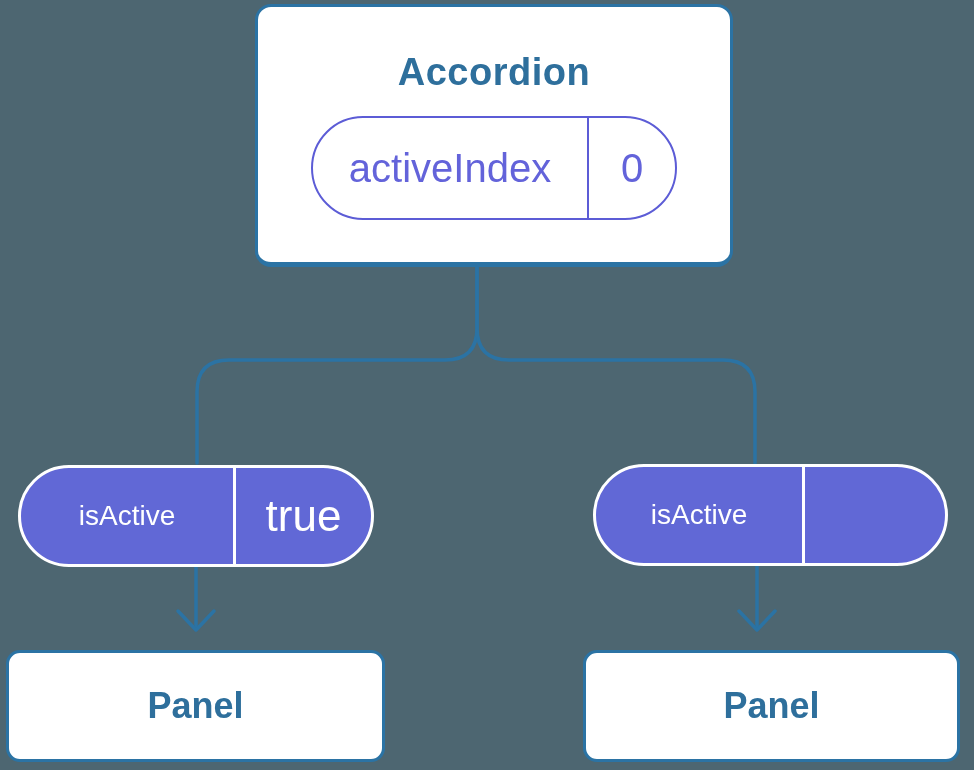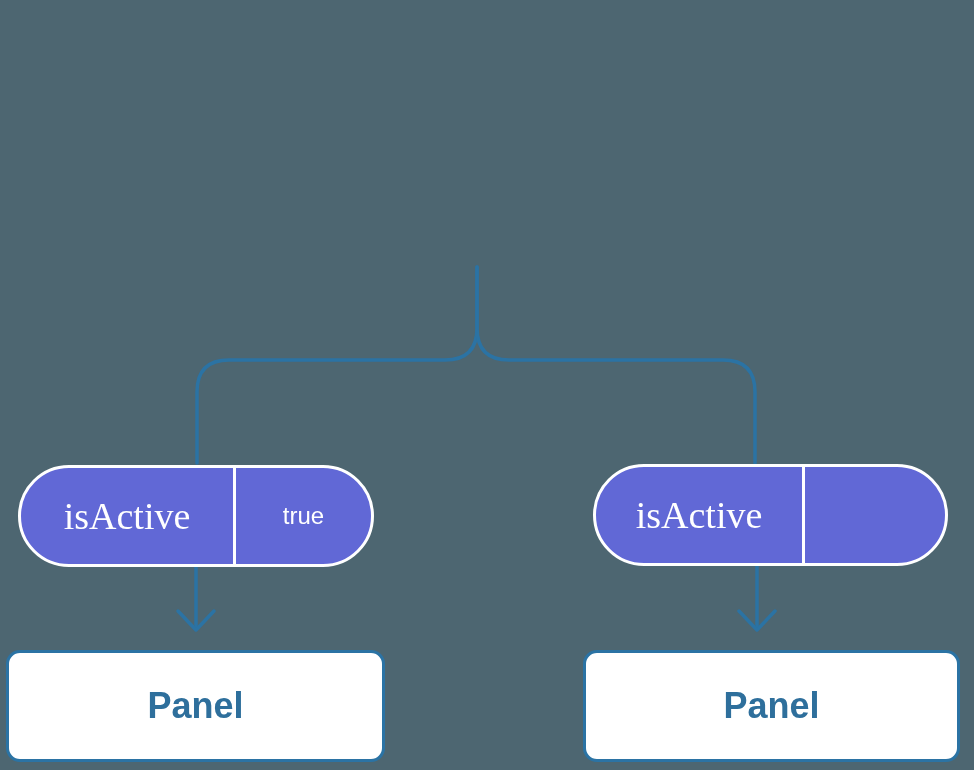--- a/index.html
+++ b/index.html
@@ -77,27 +77,26 @@
     border: 3px solid #ffffff;
     border-radius: 51px;
     display: flex;
     overflow: hidden;
     color: #ffffff;
   }
   .prop-pill .seg-name {
     display: flex; align-items: center; justify-content: center;
     border-right: 3px solid #ffffff;
     box-sizing: border-box;
-    font-size: 38px;
-    font-family: Liberation Serif, serif;
+    font-size: 28px;
   }
   .prop-pill .seg-value {
     flex: 1;
     display: flex; align-items: center; justify-content: center;
-    font-size: 24px;
+    font-size: 44px;
   }
   .prop-pill-left  { left: 18px;  top: 465px; width: 356px; }
   .prop-pill-left  .seg-name { width: 215px; }
   .prop-pill-right { left: 593px; top: 464px; width: 355px; }
   .prop-pill-right .seg-name { width: 209px; }
 
   
   .panel-card {
     top: 650px;
     height: 112px;
@@ -119,20 +118,27 @@
 
   <svg class="connectors" viewBox="0 0 974 770" fill="none">
     <path d="M477 267 L477 328 Q477 360 445 360 L229 360 Q197 360 197 392 L197 463" stroke-width="3.5" stroke-linecap="round" fill="none" stroke="#2b73a4"></path>
     <path d="M477 267 L477 328 Q477 360 509 360 L723 360 Q755 360 755 392 L755 463" stroke-width="3.5" stroke-linecap="round" fill="none" stroke="#2b73a4"></path>
     <path d="M196 566 L196 626" stroke-width="3.5" stroke-linecap="round" fill="none" stroke="#2b73a4"></path>
     <path d="M178 611 L196 630 L214 611" stroke-width="3.5" stroke-linecap="round" stroke-linejoin="round" fill="none" stroke="#2b73a4"></path>
     <path d="M757 566 L757 626" stroke-width="3.5" stroke-linecap="round" fill="none" stroke="#2b73a4"></path>
     <path d="M739 611 L757 630 L775 611" stroke-width="3.5" stroke-linecap="round" stroke-linejoin="round" fill="none" stroke="#2b73a4"></path>
   </svg>
 
+  <div class="node root-card">
+    <div class="root-title">Accordion</div>
+    <div class="state-pill">
+      <div class="seg-name">activeIndex</div>
+      <div class="seg-value">0</div>
+    </div>
+  </div>
 
   <div class="node prop-pill prop-pill-left">
     <div class="seg-name">isActive</div>
     <div class="seg-value">true</div>
   </div>
 
   <div class="node prop-pill prop-pill-right">
     <div class="seg-name">isActive</div>
   </div>
 

